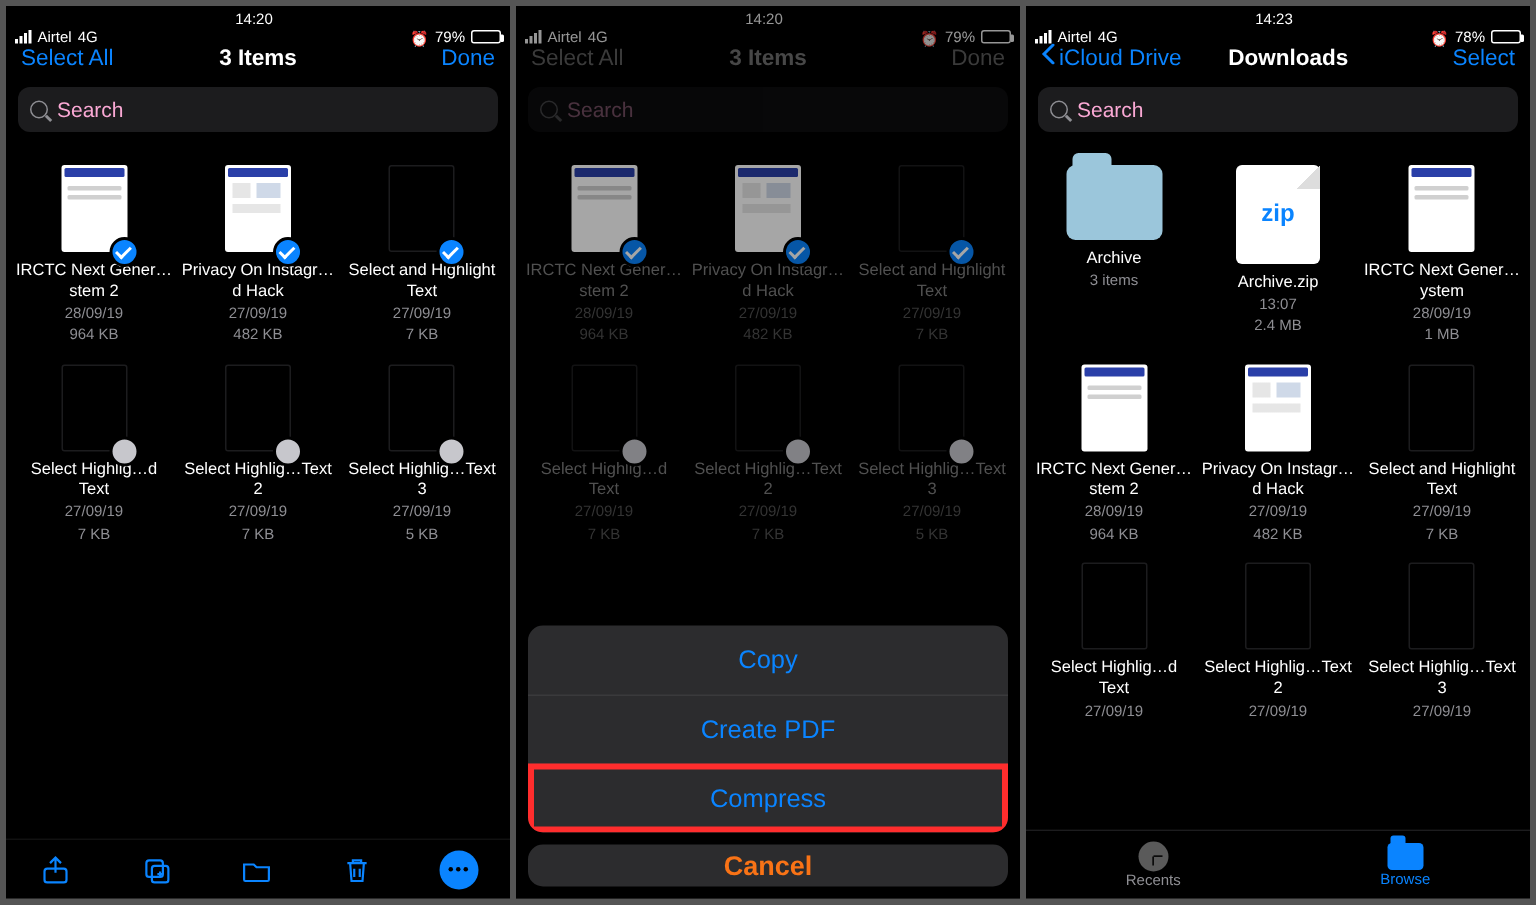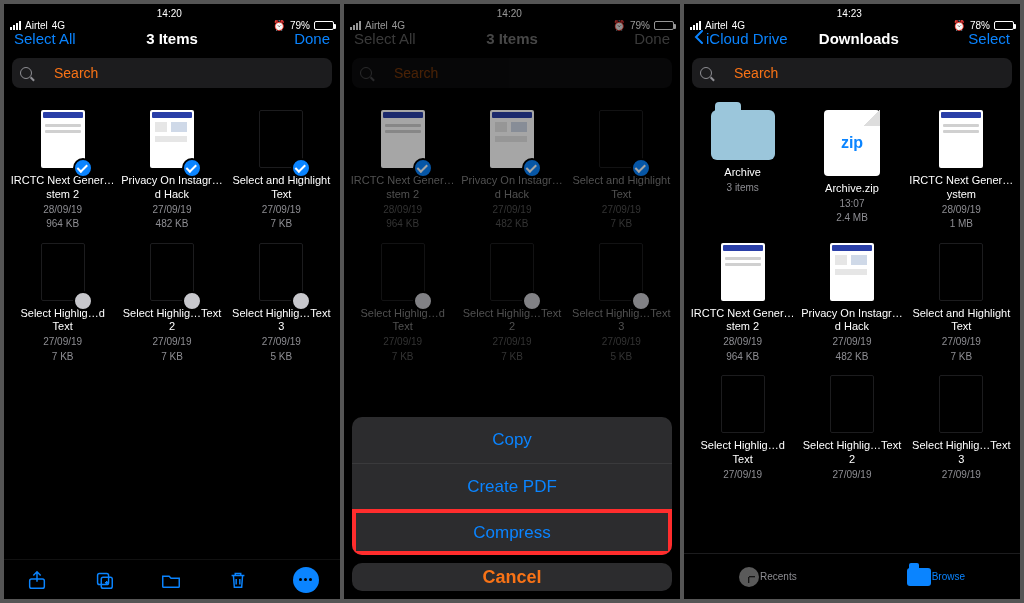--- a/index.html
+++ b/index.html
@@ -28,21 +28,21 @@
   }
   
   .status-bar {
     height: 18px;
     display: flex;
     justify-content: space-between;
     align-items: center;
     padding: 0 6px;
     font-size: 10px;
   }
-  .status-left, .status-right { display: flex; align-items: center; gap: 4px; margin-top: 25px; }
+  .status-left, .status-right { display: flex; align-items: flex-start; gap: 4px; margin-top: 25px; }
   .sbars { display: inline-flex; gap: 1px; align-items: flex-end; }
   .sbars span { width: 2px; background: #fff; }
   .sbars span:nth-child(1){height:3px}
   .sbars span:nth-child(2){height:5px}
   .sbars span:nth-child(3){height:7px}
   .sbars span:nth-child(4){height:9px}
   .battery {
     width: 20px; height: 9px; border: 1px solid #fff; border-radius: 2px;
     position: relative; display: inline-block;
   }
@@ -67,22 +67,22 @@
 
   
   .search {
     margin: 4px 8px 6px;
     background: #1c1c1e;
     border-radius: 8px;
     height: 30px;
     display: flex;
     align-items: center;
     padding: 0 8px;
-    color: #f97316;
-    gap: 22px;
+    color: #f9a8d4;
+    gap: 6px;
     font-size: 14px;
   }
   .dimmed .search { opacity: .45; }
   .mag {
     width: 12px; height: 12px; border: 1.6px solid #8e8e93; border-radius: 50%;
     position: relative;
   }
   .mag::after { content:""; position:absolute; width:5px; height:1.6px; background:#8e8e93; transform: rotate(45deg); bottom:-2px; right:-4px; }
 
   
@@ -182,21 +182,21 @@
     height:28px; display:flex; align-items:center; justify-content:center;
     color:#f97316; font-size:18px; font-weight:600;
   }
 
   
   .tabbar {
     height: 46px; border-top:1px solid #1c1c1e;
     display:flex; align-items:center; justify-content:space-around;
     font-size:10px; color:#8e8e93;
   }
-  .tab { display:flex; align-items:center; gap:1px; }
+  .tab { display:flex; flex-direction:column; align-items:center; gap:1px; }
   .tab.active { color:#0a84ff; }
   .clock { width:20px; height:20px; border-radius:50%; background:#5a5a5a; position:relative; }
   .clock::before { content:""; position:absolute; left:50%; top:50%; width:1.5px; height:6px; background:#000; transform-origin: top center; transform: translate(-50%,-0%) rotate(0deg);}
   .clock::after { content:""; position:absolute; left:50%; top:50%; height:1.5px; width:6px; background:#000; transform: translate(-0%,-50%);}
   .foldertab { width:24px; height:18px; background:#0a84ff; border-radius:3px; position:relative; }
   .foldertab::before { content:""; position:absolute; top:-5px; left:2px; width:10px; height:6px; background:#0a84ff; border-radius:2px 2px 0 0; }
   .tab.inactive { color:#8e8e93; }
 
   .rowcut { position:relative; }
   .rowcut::after {

